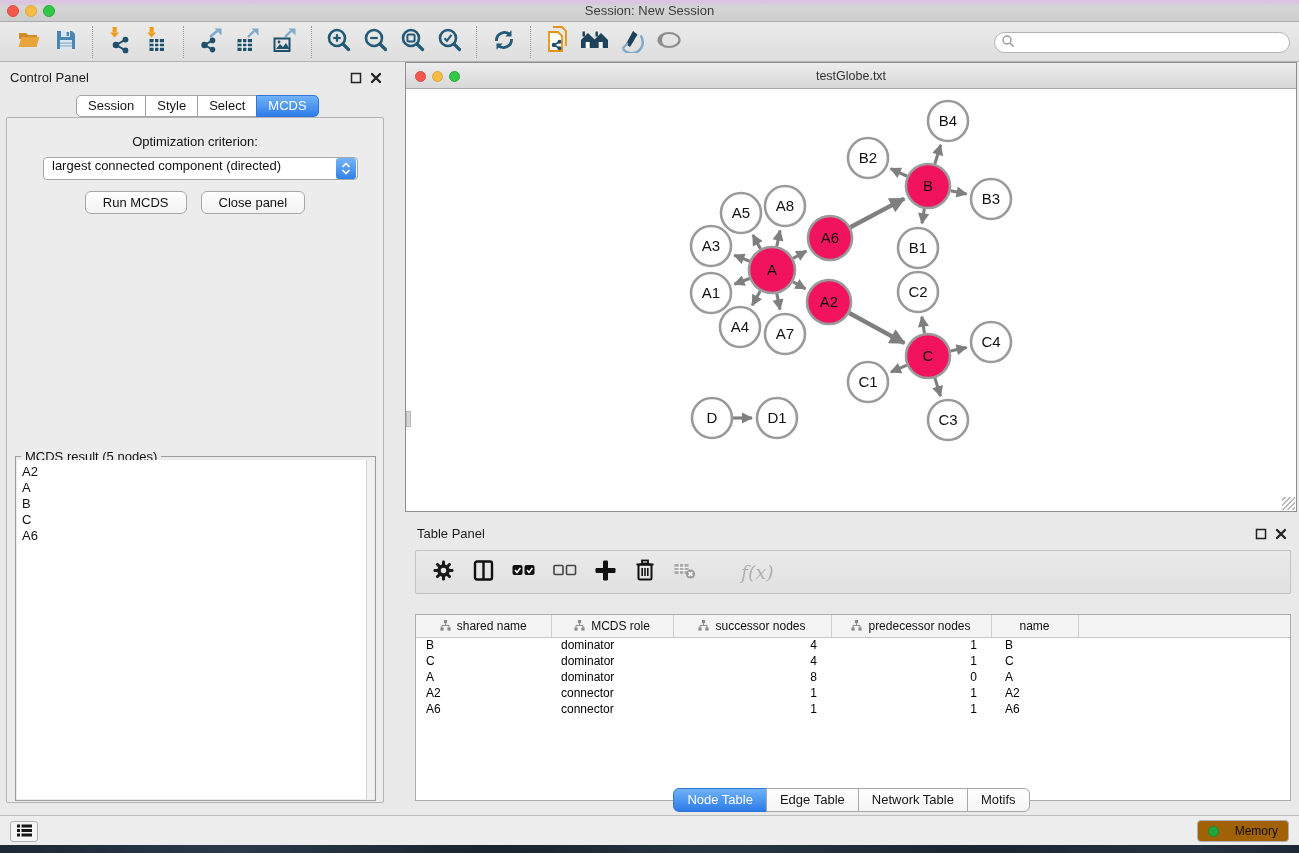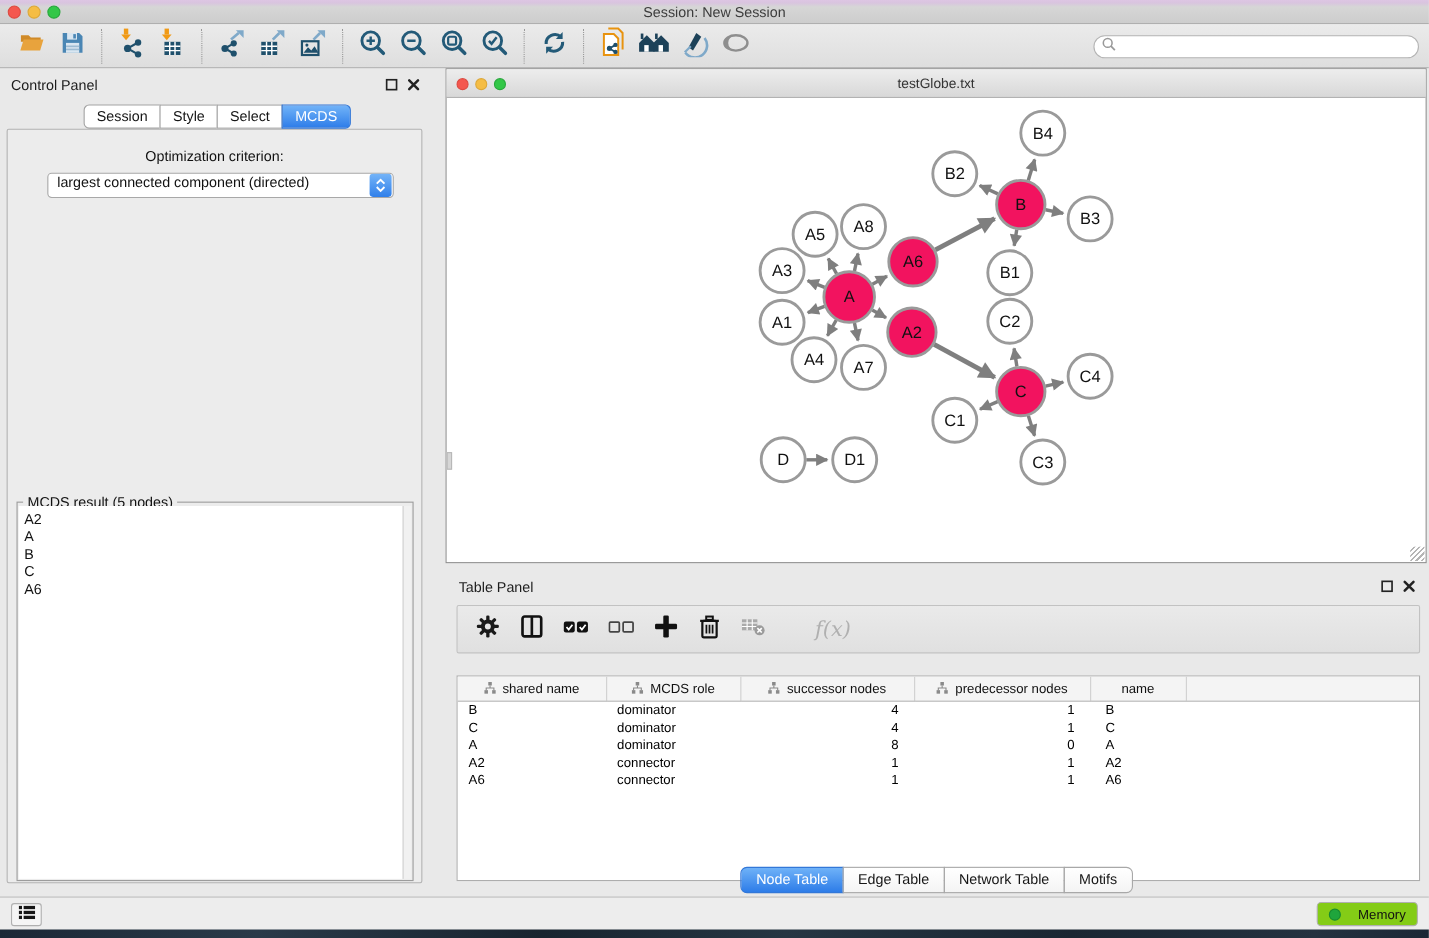--- a/index.html
+++ b/index.html
@@ -104,21 +104,21 @@
   .btab:last-child { border-radius:0 6px 6px 0; }
   .btab.active { background:linear-gradient(#6fb2f8,#2d7ce8); border-color:#3277d8; color:#fff; }
 
   
   .statusbar { position:absolute; left:0; top:815px; width:1299px; height:30px;
     background:#ededed; border-top:1px solid #bdbdbd; }
   .listbtn { position:absolute; left:10px; top:5px; width:28px; height:21px;
     background:#f5f5f5; border:1px solid #b0b0b0; border-radius:3px;
     display:flex; align-items:center; justify-content:center; }
   .membtn { position:absolute; right:10px; top:4px; height:22px;
-    background:#84cc16; border:1px solid #b0b0b0; border-radius:4px;
+    background:#a16207; border:1px solid #b0b0b0; border-radius:4px;
     display:flex; align-items:center; gap:16px; padding:0 10px; font-size:12px; color:#111; }
   .memdot { width:11px; height:11px; border-radius:50%; background:#1fa53c; border:1px solid #178a30; }
   .desktop-strip { position:absolute; left:0; top:845px; width:1299px; height:8px;
     background:linear-gradient(90deg,#1b2836,#2a3a49 18%,#18242f 38%,#263643 55%,#1a2632 75%,#243240 92%,#1b2836); }
 </style>
 </head>
 <body>
 
 <div class="app">
 
@@ -307,20 +307,24 @@
       <div class="dropdown">
         <span class="dval">largest connected component (directed)</span>
         <span class="dd-stepper">
           <svg width="10" height="6" viewBox="0 0 10 6">
               <path d="M1.5 5L5 1.5 8.5 5" fill="none" stroke="#fff" stroke-width="1.7"></path>
             </svg>
           <svg width="10" height="6" viewBox="0 0 10 6">
               <path d="M1.5 1L5 4.5 8.5 1" fill="none" stroke="#fff" stroke-width="1.7"></path>
             </svg>
         </span>
+      </div>
+      <div class="cp-buttons">
+        <button class="pushbtn">Run MCDS</button>
+        <button class="pushbtn">Close panel</button>
       </div>
       <div class="groupbox">
         <span class="legend">MCDS result (5 nodes)</span>
         <div class="result-list">
             <div>A2</div>
             <div>A</div>
             <div>B</div>
             <div>C</div>
             <div>A6</div>
           </div>

